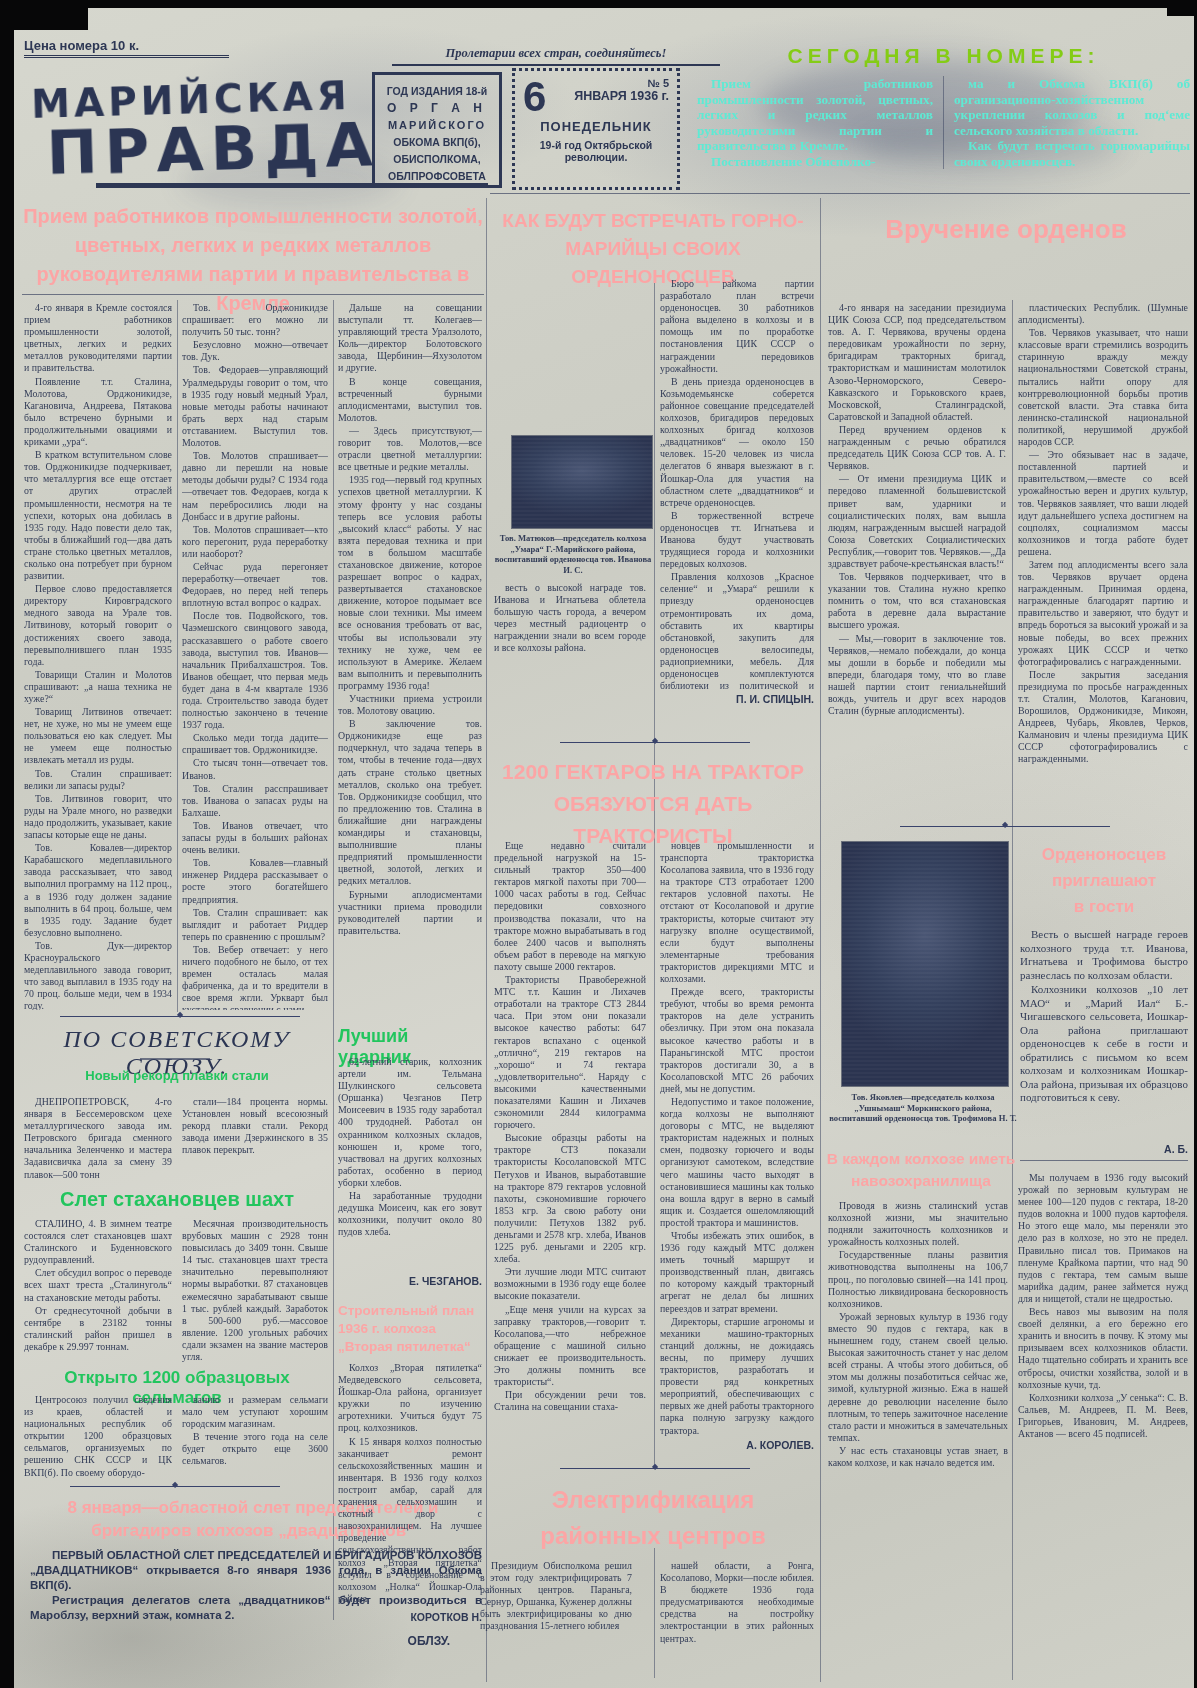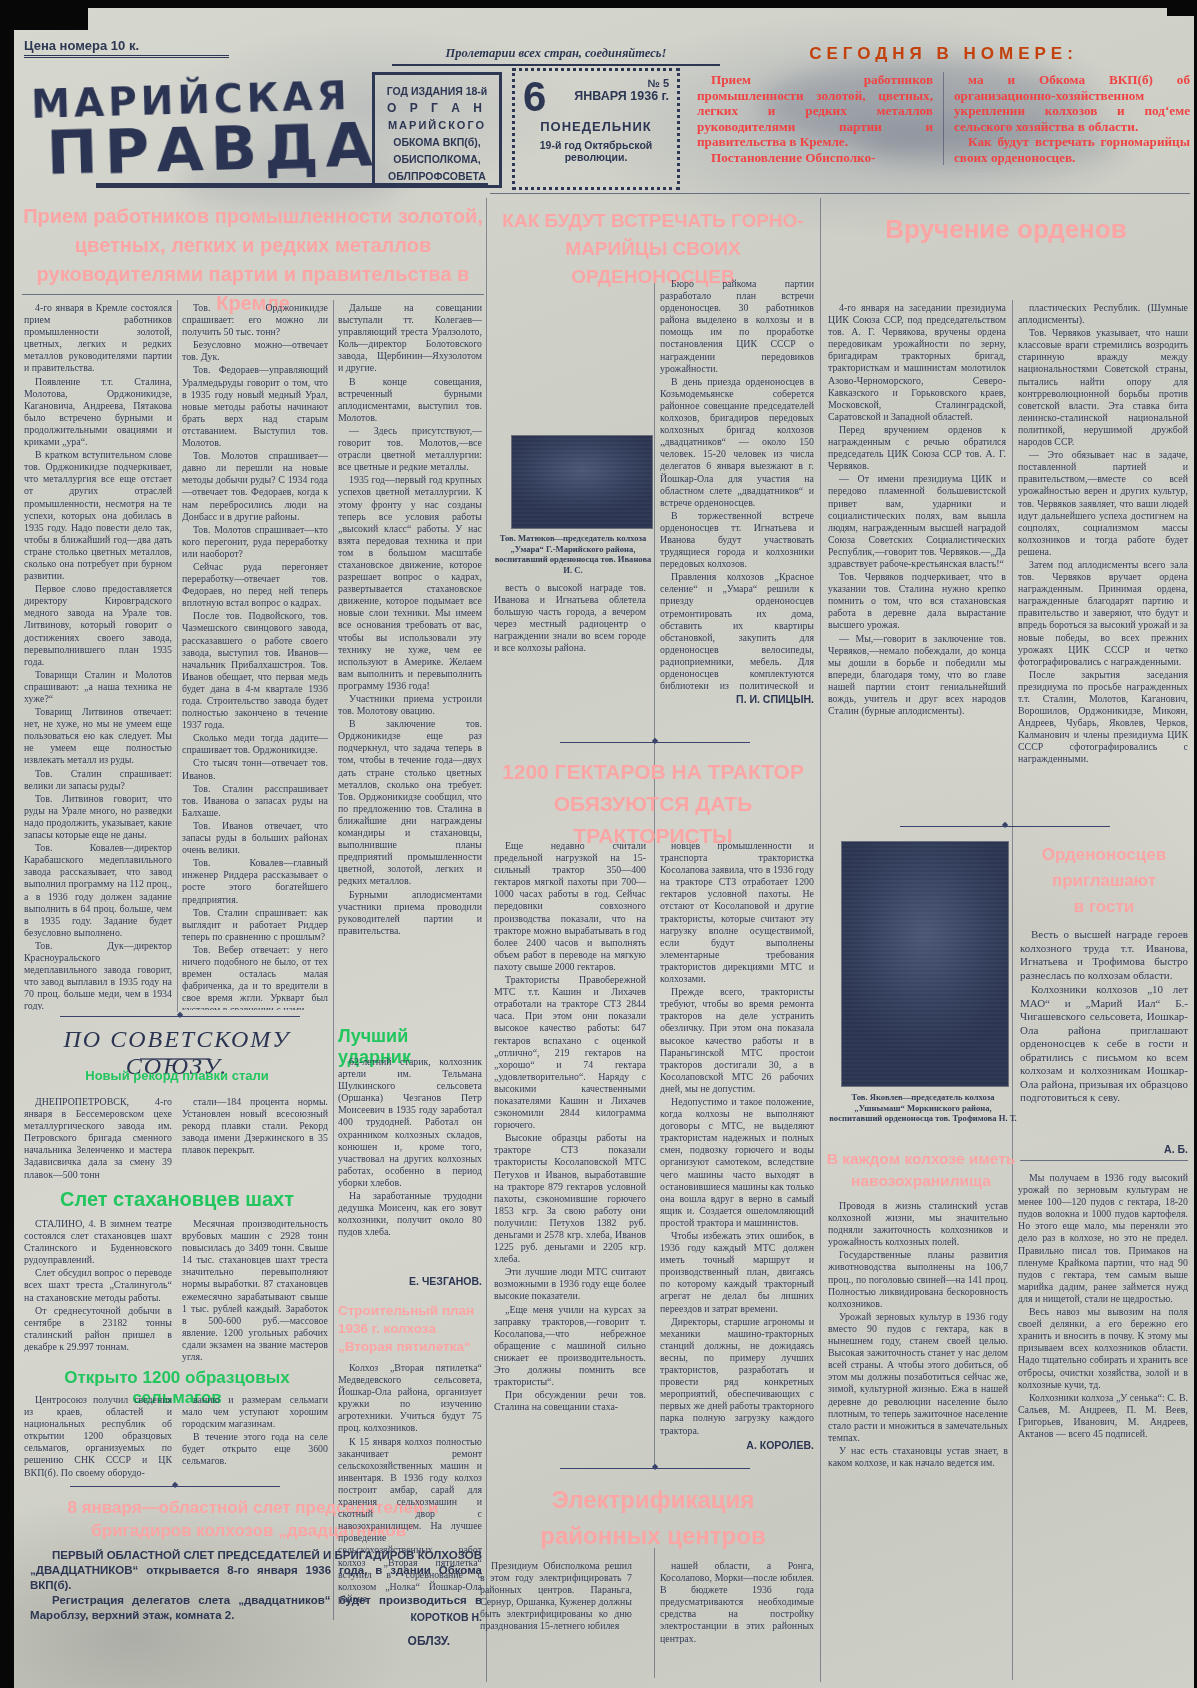--- a/index.html
+++ b/index.html
@@ -34,24 +34,24 @@
   .og4{font-size:10.5px;font-weight:700;}
   .datebox{border:3px dotted #2d3754;color:#2d3754;font-family:"Liberation Sans",sans-serif;
            box-sizing:border-box;padding:6px 8px;}
   .daterow{display:flex;align-items:flex-start;}
   .bigday{font-size:42px;font-weight:800;line-height:40px;margin-right:8px;}
   .dright{flex:1;text-align:right;}
   .dnum{font-size:11px;font-weight:700;}
   .dmon{font-size:12.5px;font-weight:700;}
   .dweek{font-size:13px;font-weight:700;text-align:center;margin-top:2px;letter-spacing:1px;}
   .drev{font-size:10.5px;font-weight:600;text-align:center;margin-top:5px;line-height:12px;}
-  .todaytitle{font-family:"Liberation Sans",sans-serif;font-weight:800;font-size:17px;letter-spacing:5px;
-              text-align:center;color:#c2410c;}
+  .todaytitle{font-family:"Liberation Sans",sans-serif;font-weight:800;font-size:21px;letter-spacing:5px;
+              text-align:center;color:#84cc16;}
   .todaycols{display:flex;margin-top:8px;}
-  .todaycol{flex:1;font-size:13.2px;line-height:15.5px;font-weight:700;text-align:justify;color:#ef4444;}
+  .todaycol{flex:1;font-size:13.2px;line-height:15.5px;font-weight:700;text-align:justify;color:#5eead4;}
   .todaycol p{margin:0;text-indent:14px;}
   .todaycol + .todaycol{border-left:1px solid rgba(52,62,92,.5);padding-left:10px;margin-left:10px;}
   .headline{font-family:"Liberation Sans",sans-serif;font-weight:800;text-align:center;color:#fca5a5;
             filter:blur(.25px);}
   .colbody{font-size:9.9px;line-height:12.1px;text-align:justify;overflow:hidden;color:#333d58;
            filter:blur(.18px);}
   .colbody p{margin:0 0 1px;text-indent:11px;}
   .byline{font-family:"Liberation Sans",sans-serif;font-weight:700;font-size:10.5px;text-align:right;
           margin-top:3px;color:#2d3754;}
   .photo{position:absolute;background:

